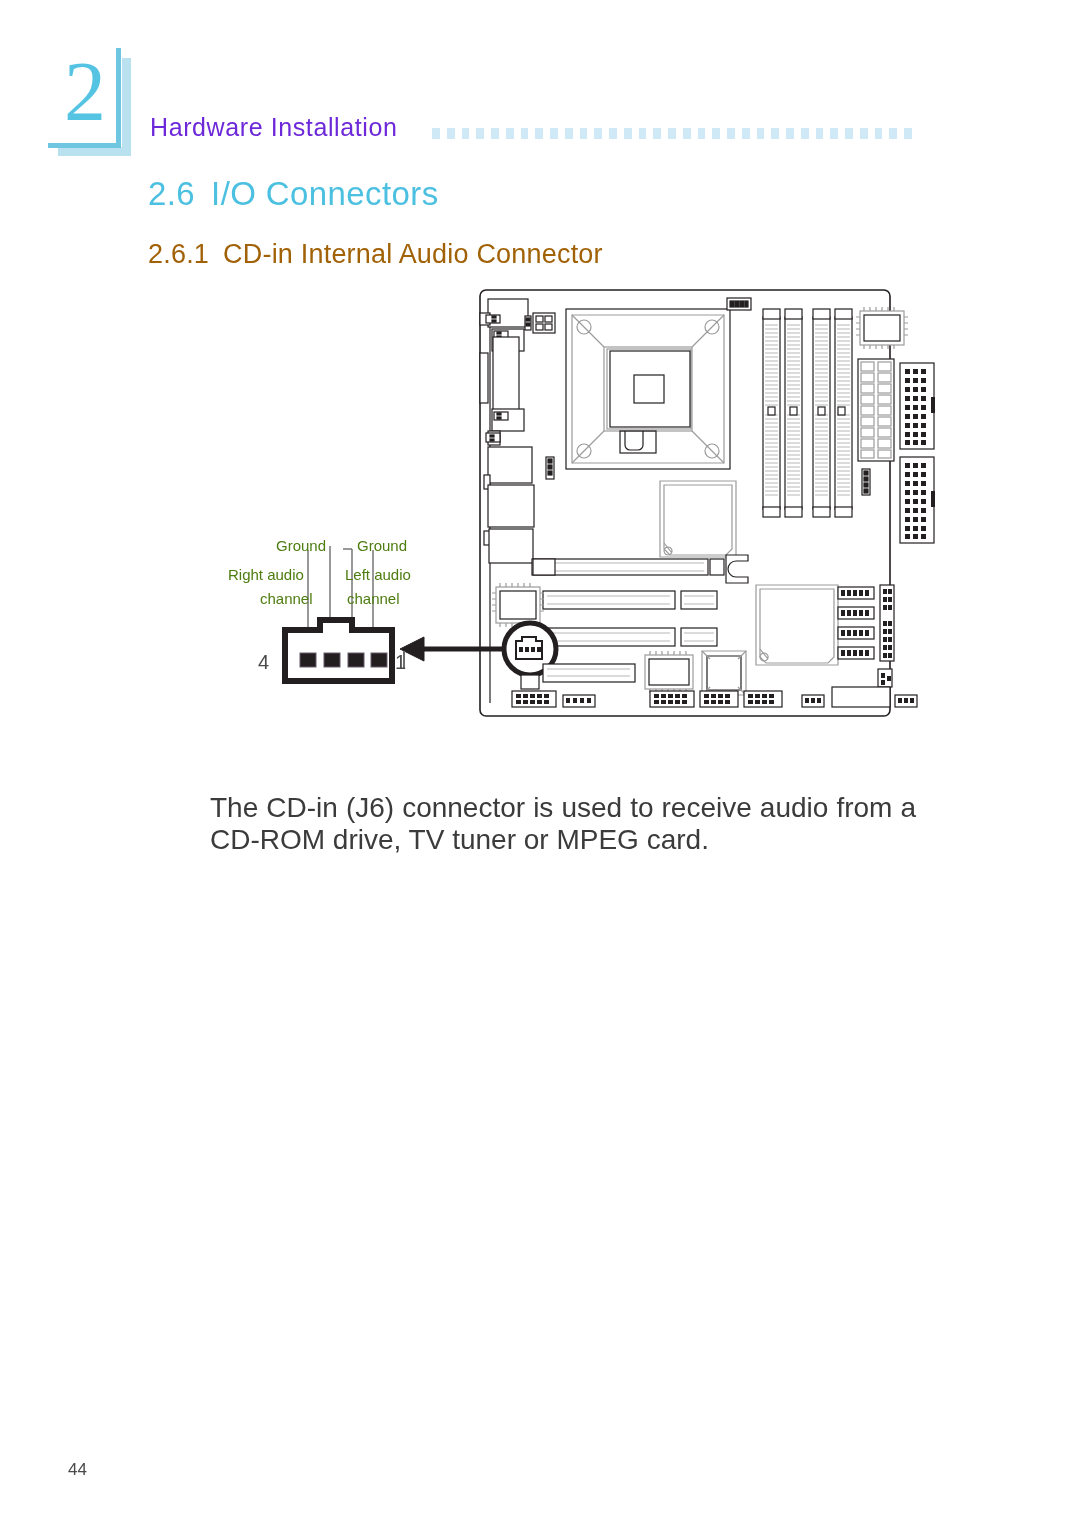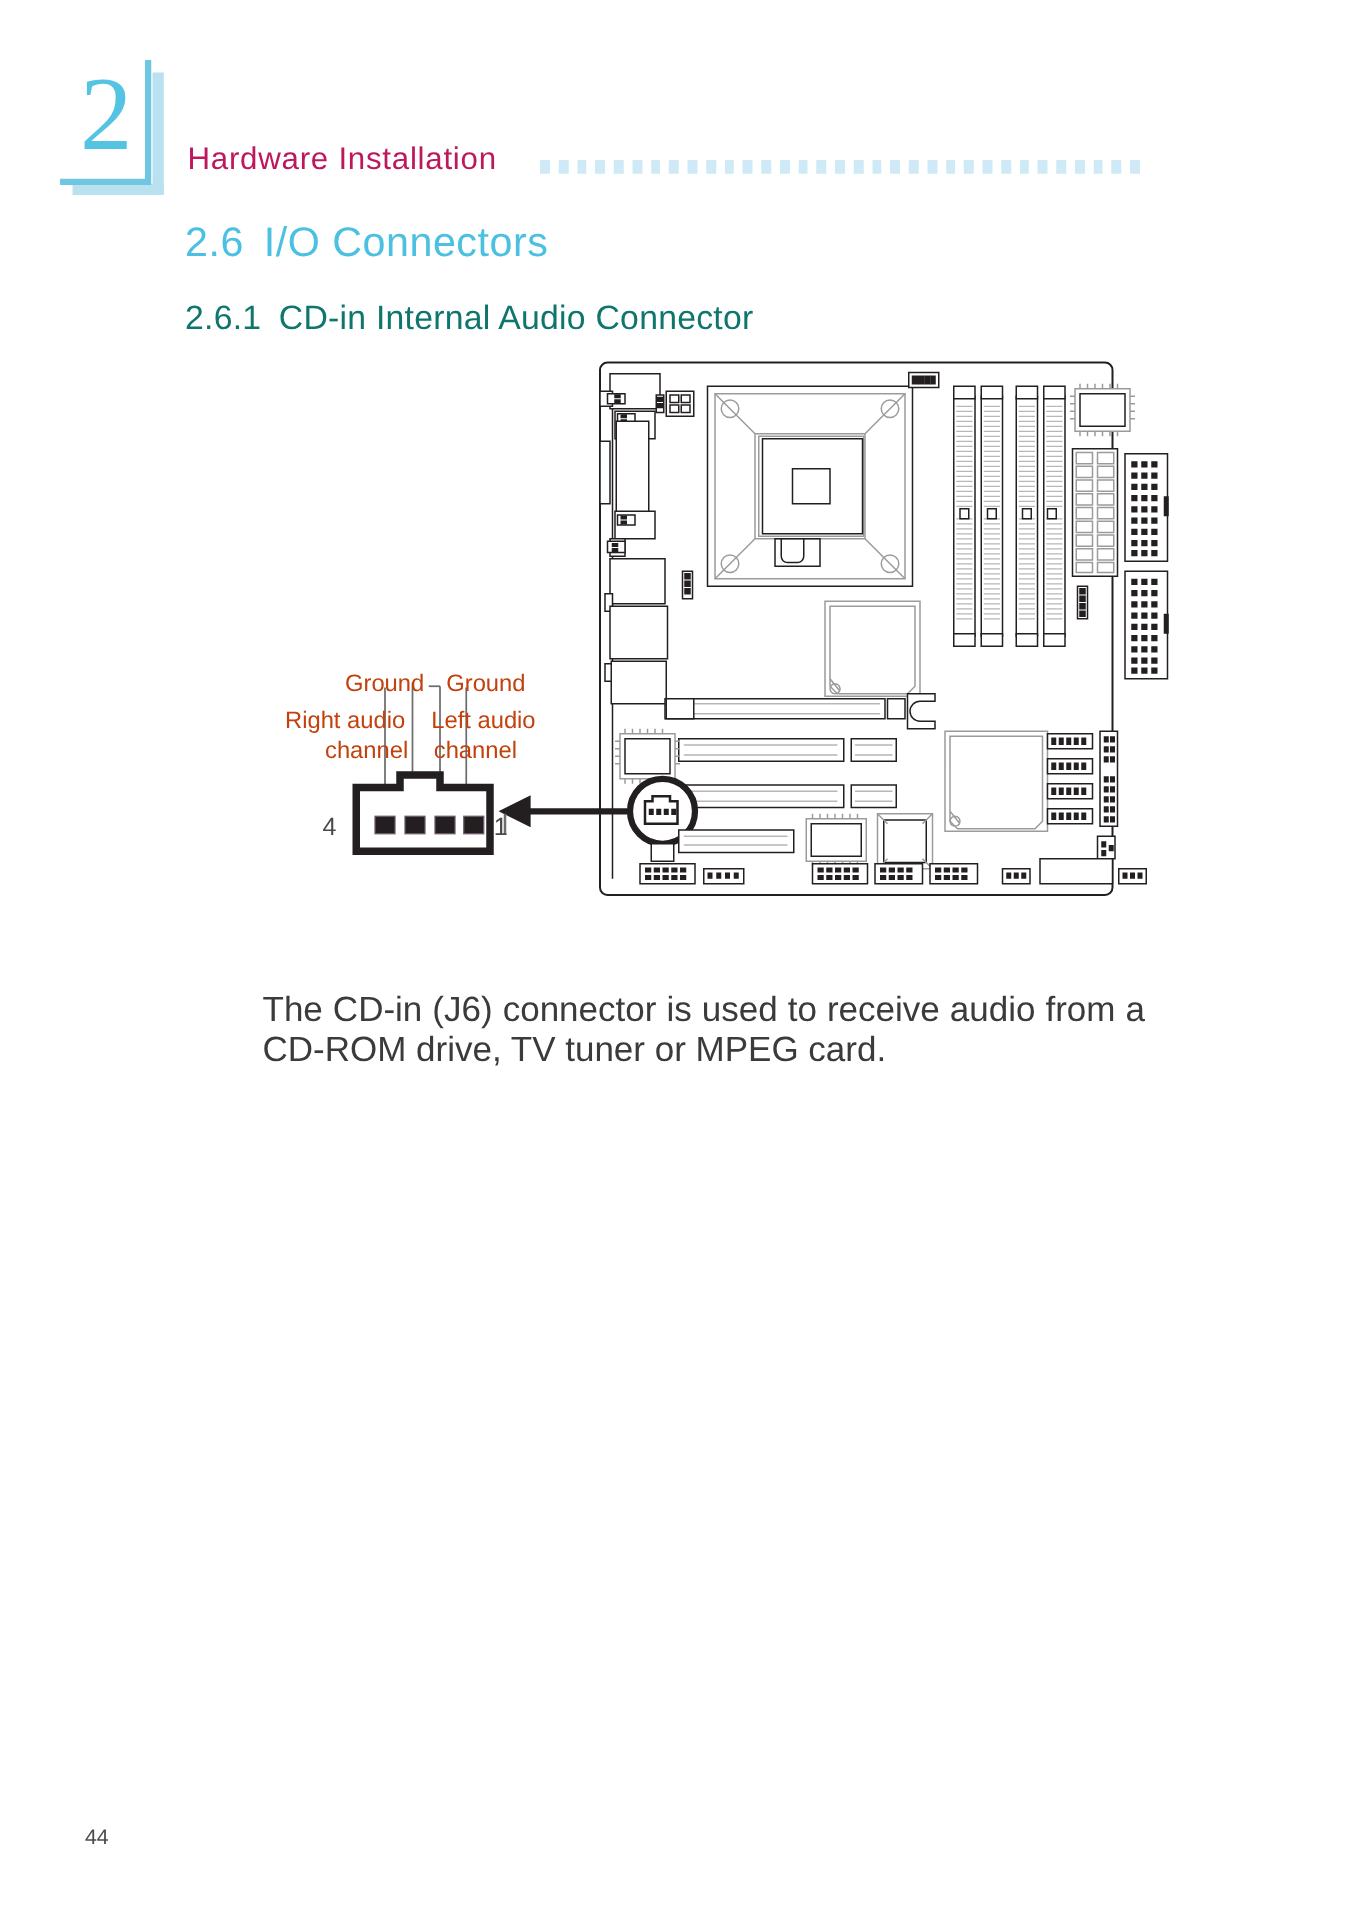--- a/index.html
+++ b/index.html
@@ -76,21 +76,21 @@
     font-size: 84px;
     color: #55c3e2;
   }
 
   #chapter-title {
     position: absolute;
     left: 150px;
     top: 113px;
     font-size: 25px;
     letter-spacing: 0.6px;
-    color: #be185d;
+    color: #6d28d9;
     white-space: nowrap;
   }
   #header-dots {
     position: absolute;
     left: 432px;
     top: 126px;
     width: 480px;
     height: 14px;
     display: flex;
     align-items: center;
@@ -114,41 +114,41 @@
     white-space: nowrap;
     text-align: center;
   }
   #section-heading .num { margin-right: 16px; }
 
   #subsection-heading {
     position: absolute;
     left: 148px;
     top: 239px;
     font-size: 27px;
-    color: #0f766e;
+    color: #a16207;
     letter-spacing: 0.2px;
     white-space: nowrap;
   }
   #subsection-heading .num { margin-right: 14px; }
 
   
   #figure {
     position: absolute;
     left: 0;
     top: 285px;
     width: 1080px;
     height: 440px;
   }
   #figure svg { display: block; }
 
   
   .callout-label {
     position: absolute;
-    font-size: 19px;
-    color: #c2410c;
+    font-size: 15px;
+    color: #4d7c0f;
     white-space: nowrap;
     text-align: left;
   }
   #label-ground-right { left: 276px; top: 537px; }
   #label-ground-left  { left: 357px; top: 537px; }
   #label-right-audio  { left: 228px; top: 566px; }
   #label-left-audio   { left: 345px; top: 566px; }
   #label-right-chan   { left: 260px; top: 590px; }
   #label-left-chan    { left: 347px; top: 590px; }
   #pin-num-4 { position:absolute; left: 258px; top: 651px; font-size: 20px; color:#4a4a4a; }

